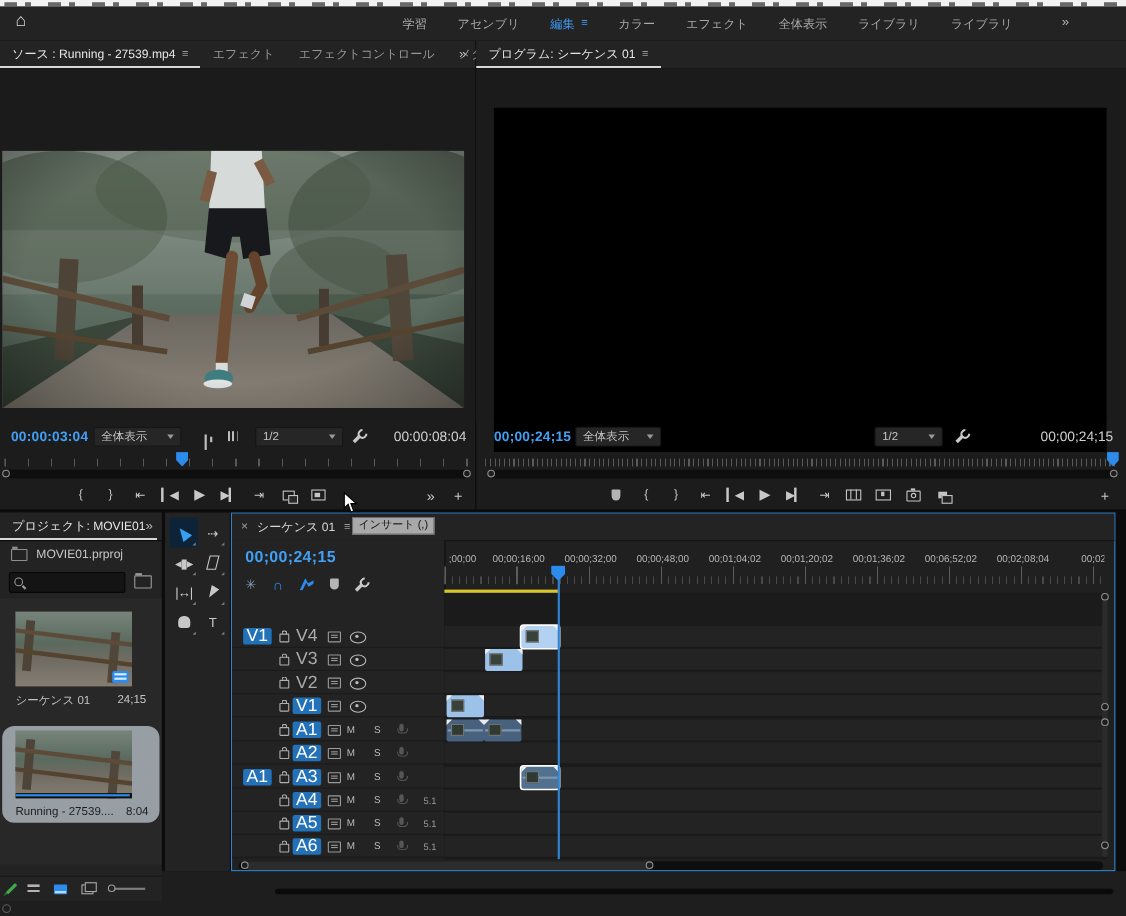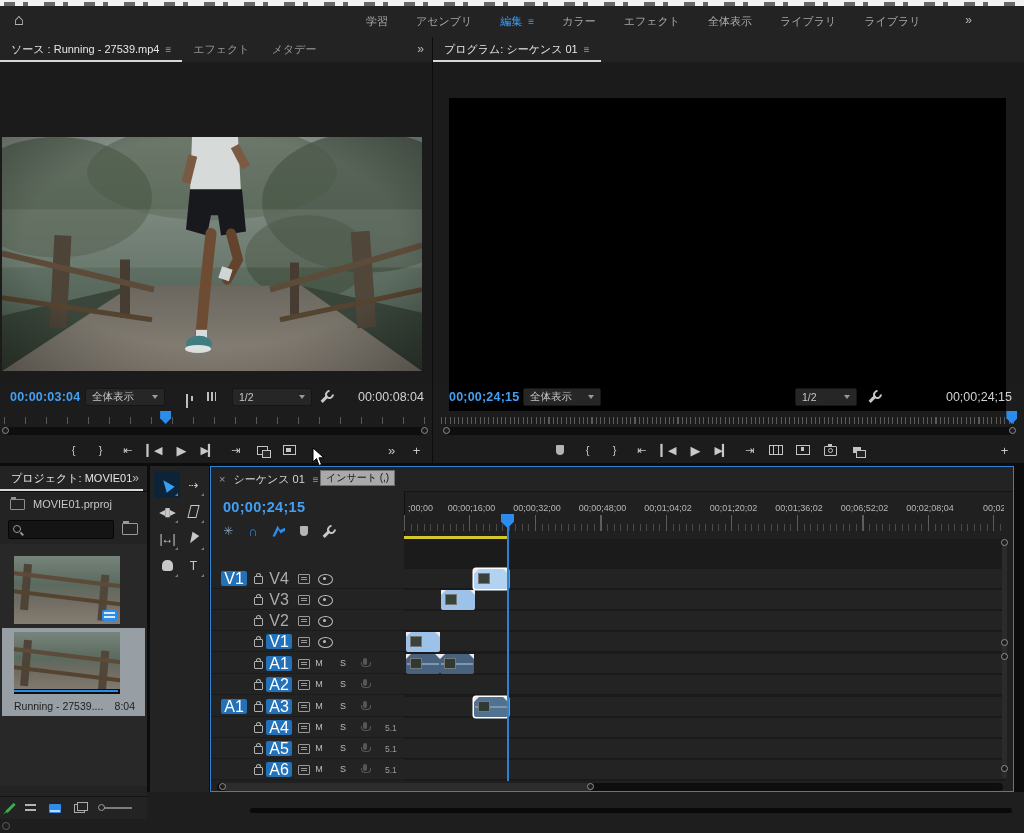--- a/index.html
+++ b/index.html
@@ -93,21 +93,21 @@
   .folder::before{content:"";position:absolute;left:0;top:-3px;width:6px;height:2px;background:#9a9a9a;}
   #items-area{position:absolute;left:0;top:78px;right:0;height:242px;background:#282828;}
   .forest-thumb{background:linear-gradient(180deg,#76847b 0%,#5b6a5e 42%,#6f6b62 63%,#857d71 100%);position:absolute;overflow:hidden;}
   .forest-thumb::before{content:"";position:absolute;left:8px;top:8px;width:8px;height:46px;background:#4e4337;transform:rotate(5deg);box-shadow:78px 4px 0 #51463a;}
   .forest-thumb::after{content:"";position:absolute;left:-4px;top:22px;width:120px;height:4px;background:#5d4b3a;transform:rotate(7deg);box-shadow:0 18px 0 #54432f;}
   .seq-badge{position:absolute;right:3px;bottom:3px;width:15px;height:11px;background:#2d8ceb;border-radius:2px;z-index:2;}
   .seq-badge::after{content:"";position:absolute;left:2px;top:2px;width:11px;height:2px;background:#d9ecff;box-shadow:0 4px 0 #d9ecff;}
   .thumb-bar{position:absolute;left:0;right:0;bottom:0;height:5px;background:#101010;z-index:2;}
   .thumb-bar::after{content:"";position:absolute;left:0;right:2px;top:1px;height:2px;background:#2d8ceb;}
   .item-label{position:absolute;font-size:10.5px;color:#c4c4c4;white-space:nowrap;}
-  #item2-block{position:absolute;left:2px;top:84px;width:143px;height:88px;background:#989fa4;}
+  #item2-block{position:absolute;left:2px;top:116px;width:143px;height:88px;background:#989fa4;border-radius:11px;}
   #item2-block .item-label{color:#1d1d1d;}
   #proj-bottom{position:absolute;left:0;top:330px;right:0;height:22px;background:#232323;border-top:1px solid #141414;display:flex;align-items:center;gap:13px;padding-left:9px;}
   .pencil{width:3px;height:12px;background:#3faa4c;transform:rotate(45deg);border-radius:1px;position:relative;}
   .pencil::after{content:"";position:absolute;left:0;bottom:-4px;width:0;height:0;border-left:1.5px solid transparent;border-right:1.5px solid transparent;border-top:4px solid #2c7d38;}
   .ic-list{width:11px;height:9px;background:repeating-linear-gradient(180deg,#b4b4b4 0 2px,transparent 2px 5px);position:relative;}
   .ic-grid{width:12px;height:9px;background:#2d8ceb;border-radius:1px;position:relative;}
   .ic-grid::after{content:"";position:absolute;left:1px;right:1px;bottom:1px;height:2px;background:#bcd9f5;}
   .ic-slides{width:9px;height:7px;border:1px solid #ababab;position:relative;}
   .ic-slides::after{content:"";position:absolute;left:2px;top:-3px;width:9px;height:7px;border:1px solid #ababab;background:#232323;}
   .zoom-slider{position:relative;width:34px;height:10px;}
@@ -214,20 +214,23 @@
   <section id="source-panel" class="abs panel">
     <div class="tabbar" id="source-tabbar">
         <div class="ptab active">
           <div style="display: inline;">ソース : Running - 27539.mp4</div>
           <div class="pmenu">≡</div>
         </div>
         <div class="ptab">
           <div style="display: inline;">エフェクト</div>
         </div>
         <div class="ptab">
+          <div style="display: inline;">エフェクトコントロール</div>
+        </div>
+        <div class="ptab">
           <div style="display: inline;">メタデー</div>
         </div>
       </div>
     <span class="tab-overflow">»</span>
     <div class="viewer">
       <svg id="src-image" viewBox="0 0 420 233" preserveAspectRatio="none">
         <defs>
           <linearGradient id="gsky" x1="0" y1="0" x2="0" y2="1">
             <stop offset="0" stop-color="#8a958c"></stop>
               <stop offset="0.55" stop-color="#5f6f63"></stop>

